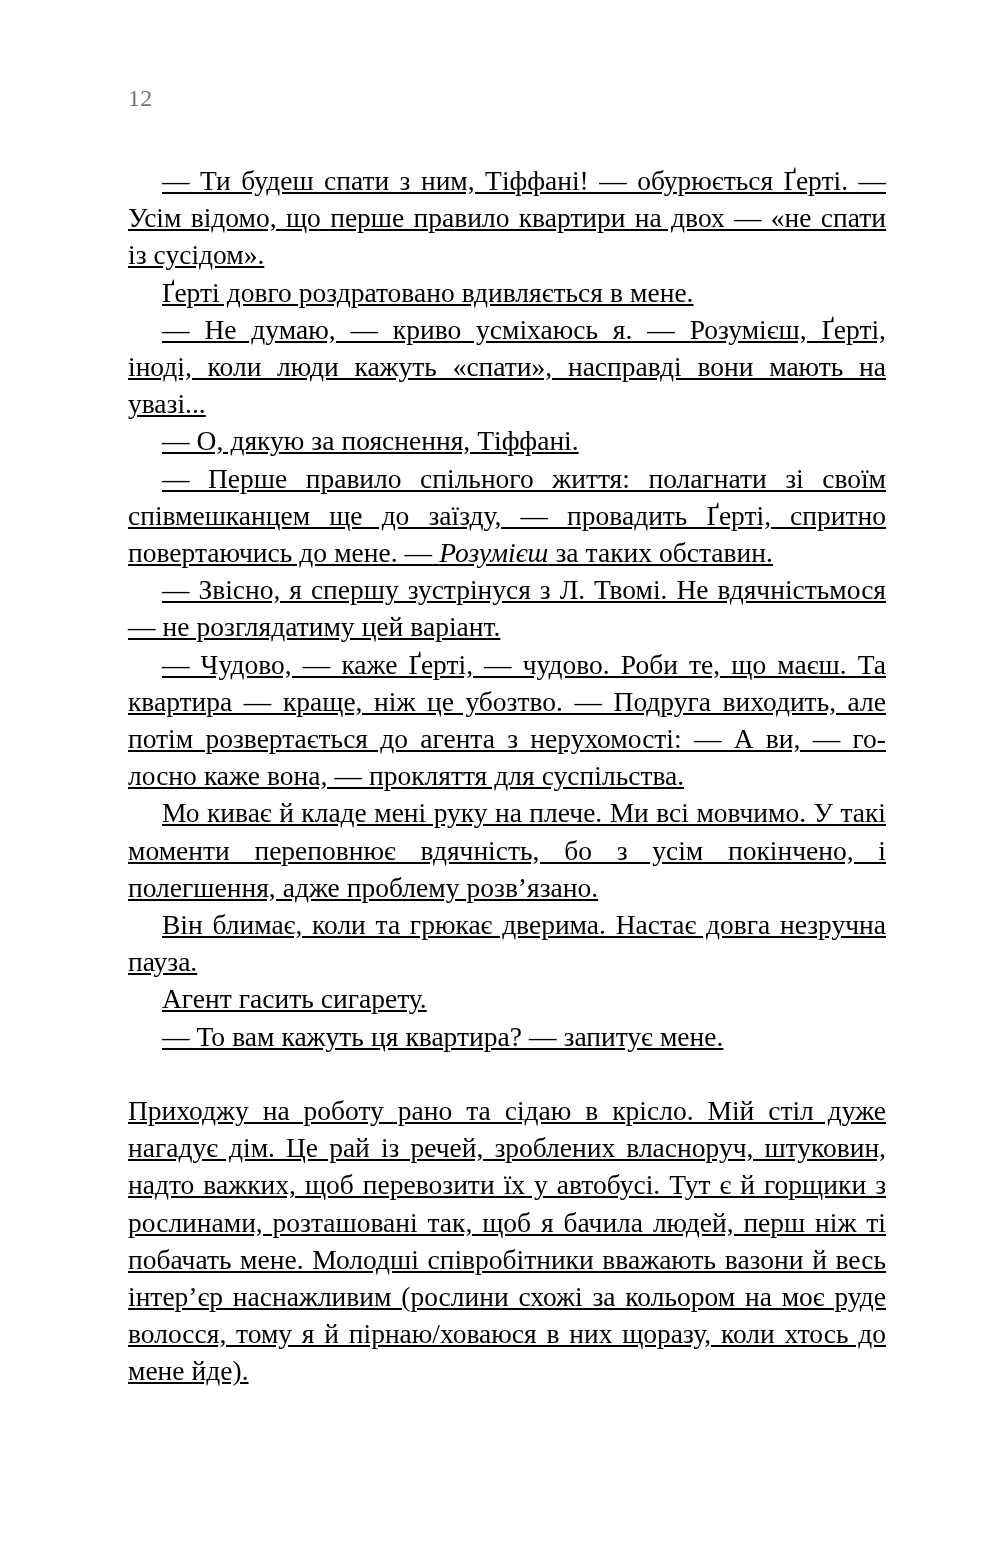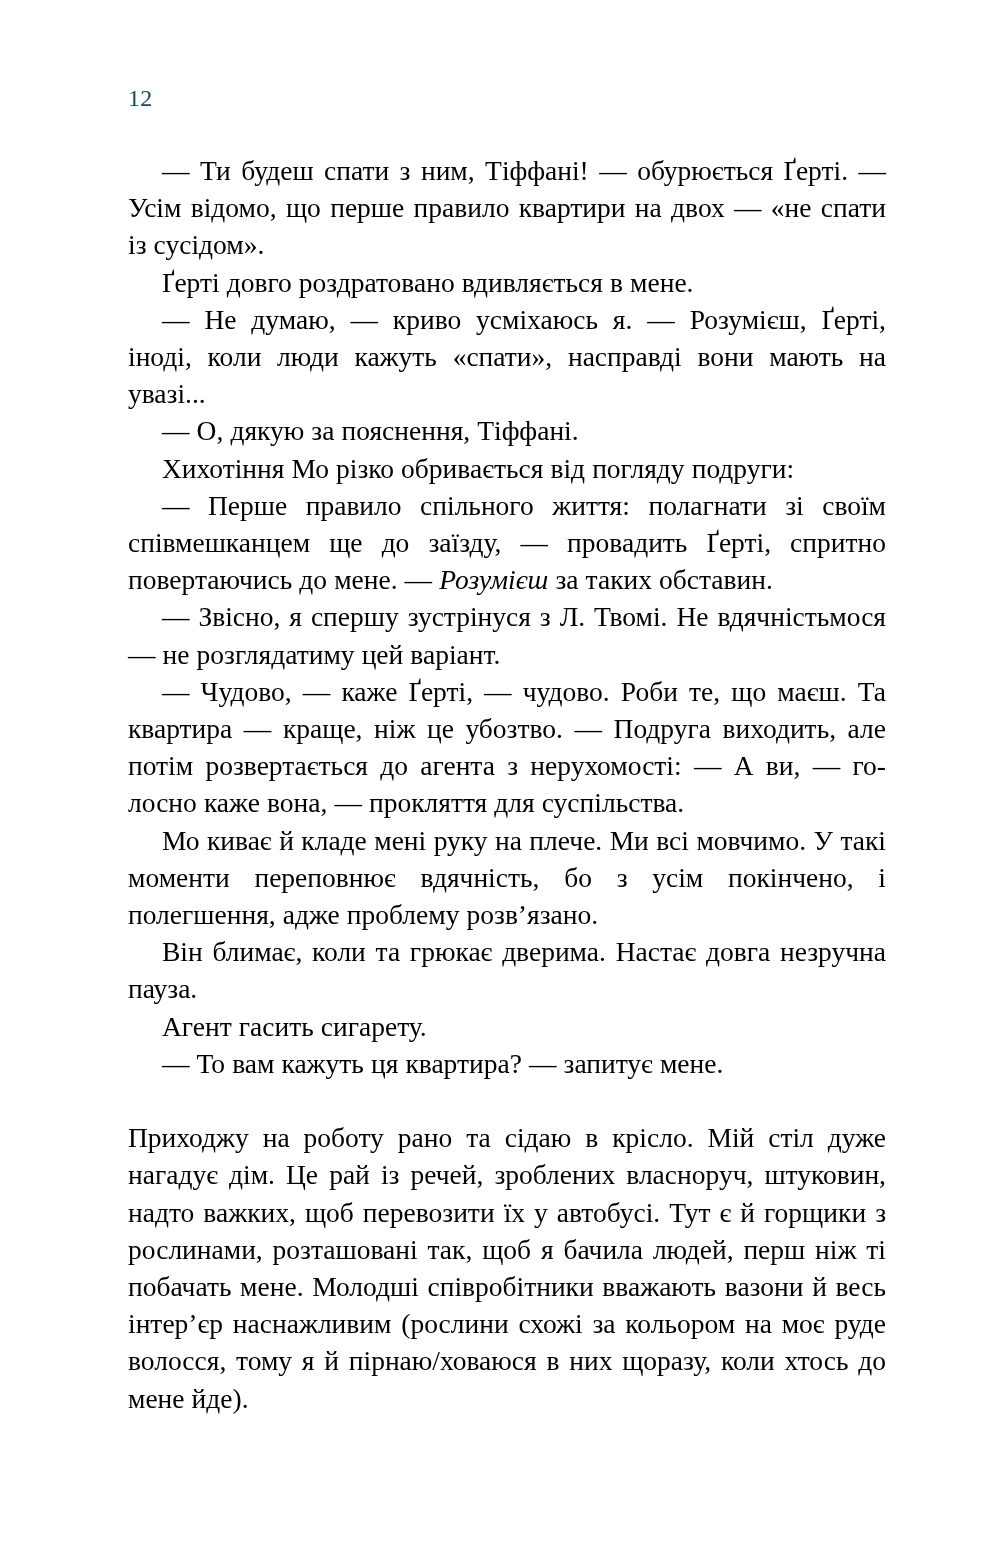--- a/index.html
+++ b/index.html
@@ -16,27 +16,28 @@
     font-family: "Liberation Serif", "DejaVu Serif", serif;
     color: #000000;
   }
   .folio {
     position: absolute;
     left: 128px;
     top: 86px;
     font-size: 24px;
     line-height: 1;
     letter-spacing: 0.3px;
-    color: #0c4a6e;
+    color: #737373;
   }
   .textblock {
     position: absolute;
     left: 128px;
-    top: 152px;
+    top: 162px;
     width: 758px;
+    text-decoration: underline;
   }
   p.para {
     margin: 0;
     font-size: 27.5px;
     line-height: 37.2px;
     text-align: justify;
     text-justify: inter-word;
     text-indent: 34px;
     hyphens: manual;
     word-spacing: 0.2px;
@@ -65,21 +66,20 @@
   <div class="textblock">
 
     <p class="para lastline-left">— Ти будеш спати з ним, Тіффані! — обурюється Ґерті. — Усім відомо, що перше правило квартири на двох — «не спати із сусідом».</p>
 
     <p class="para lastline-left">Ґерті довго роздратовано вдивляється в мене.</p>
 
     <p class="para lastline-left">— Не думаю, — криво усміхаюсь я. — Розумієш, Ґерті, іноді, коли люди кажуть «спати», насправді вони мають на увазі...</p>
 
     <p class="para lastline-left">— О, дякую за пояснення, Тіффані.</p>
 
-    <p class="para lastline-left">Хихотіння Мо різко обривається від погляду подруги:</p>
 
     <p class="para lastline-left"><span>— Перше правило спільного життя: полагнати зі своїм співмешканцем ще до заїзду, — провадить Ґерті, спритно повертаючись до мене. — </span><em>Розумієш</em><span> за таких обставин.</span></p>
 
     <p class="para lastline-left">— Звісно, я спершу зустрінуся з Л. Твомі. Не вдячність­мося — не розглядатиму цей варіант.</p>
 
     <p class="para lastline-left">— Чудово, — каже Ґерті, — чудово. Роби те, що маєш. Та квартира — краще, ніж це убозтво. — Подруга виходить, але потім розвертається до агента з нерухомості: — А ви, — го­лосно каже вона, — прокляття для суспільства.</p>
 
     <p class="para lastline-left">Мо киває й кладе мені руку на плече. Ми всі мовчимо. У такі моменти переповнює вдячність, бо з усім покінчено, і полегшення, адже проблему розв’язано.</p>
 
     <p class="para lastline-left">Він блимає, коли та грюкає дверима. Настає довга не­зручна пауза.</p>

